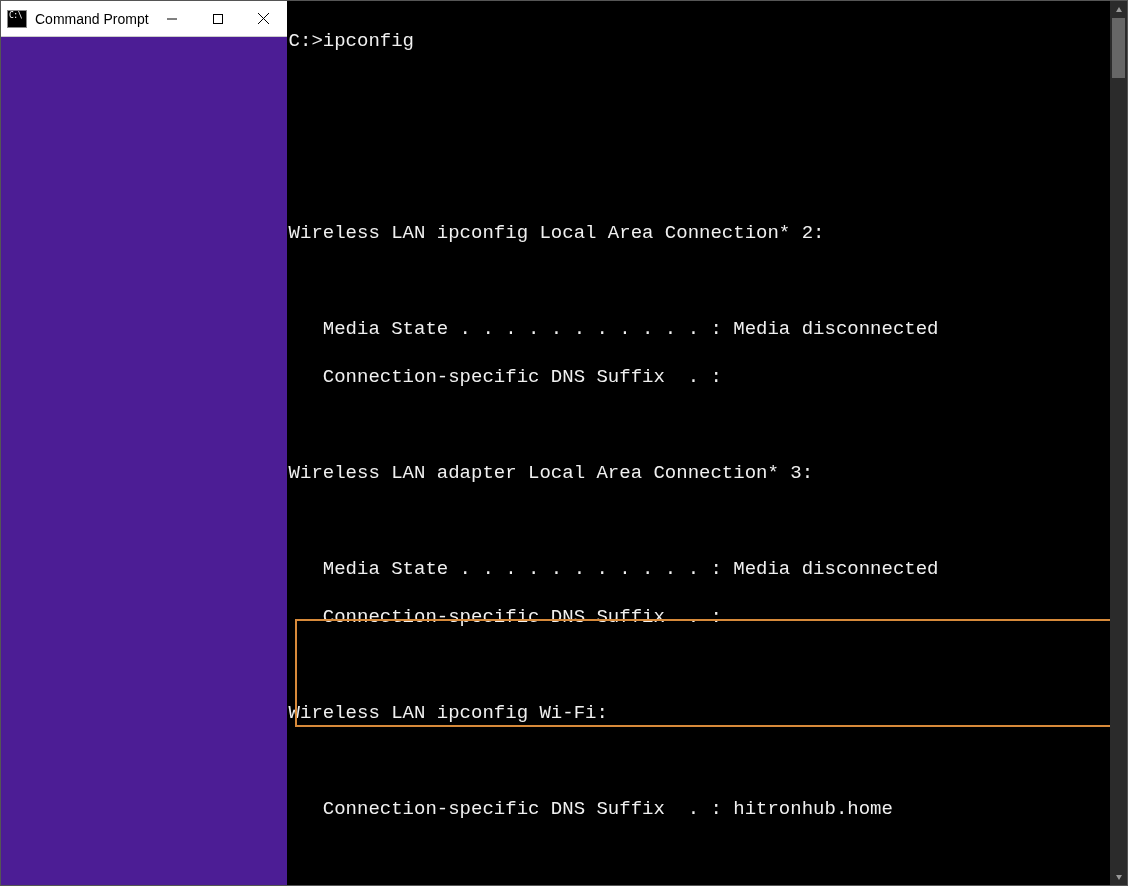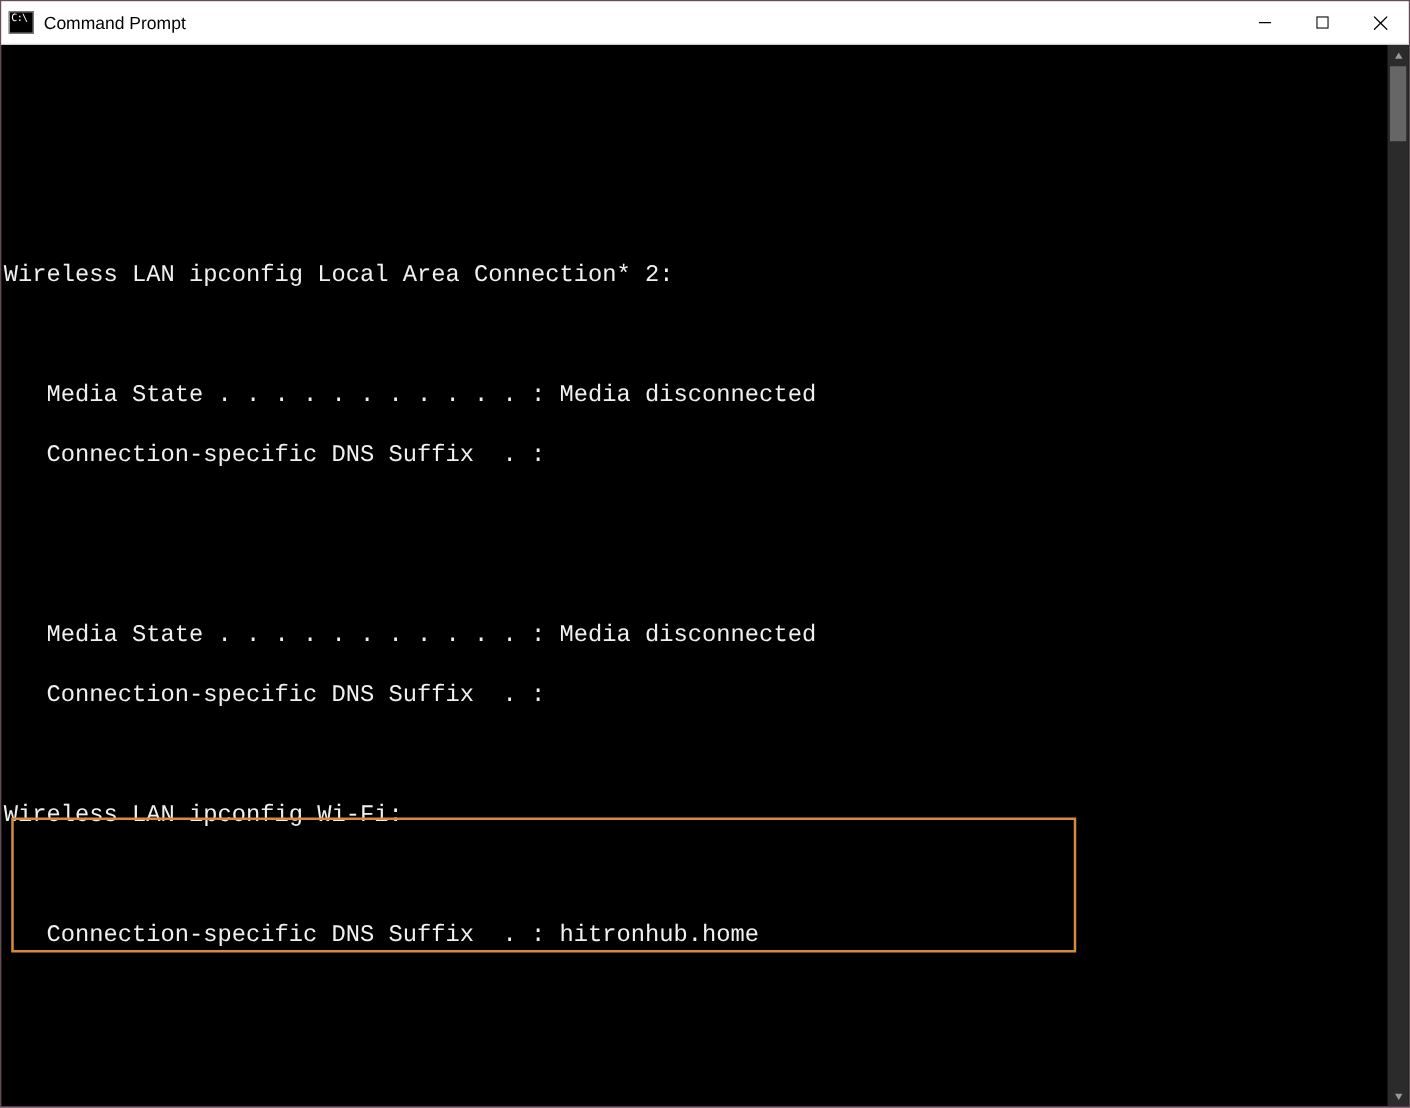--- a/index.html
+++ b/index.html
@@ -10,22 +10,22 @@
     overflow: hidden;
     font-family: "Segoe UI", Tahoma, sans-serif;
     background: #fff;
   }
   .window {
     width: 1128px;
     height: 886px;
     border: 1px solid #555;
     box-sizing: border-box;
     display: flex;
-    flex-direction: column;
-    background: #ec4899;
+    flex-direction: row;
+    background: #4c1d95;
   }
   .titlebar {
     height: 36px;
     background: #fff;
     display: flex;
     align-items: center;
     padding: 0 0 0 6px;
     border-bottom: 1px solid #ccc;
     box-sizing: border-box;
   }
@@ -142,28 +142,30 @@
     <div class="winbtn">
       <svg width="11" height="11" viewBox="0 0 11 11">
           <line x1="0" y1="0" x2="11" y2="11" stroke="#000" stroke-width="1"></line>
           <line x1="11" y1="0" x2="0" y2="11" stroke="#000" stroke-width="1"></line>
         </svg>
     </div>
   </div>
 
   <div class="client">
     <div class="terminal">
+<span class="line">C:&gt;ipconfig</span>
 <span class="line">&nbsp;</span>
 <span class="line">&nbsp;</span>
 <span class="line">&nbsp;</span>
 <span class="line">Wireless LAN ipconfig Local Area Connection* 2:</span>
 <span class="line">&nbsp;</span>
 <span class="line">   Media State . . . . . . . . . . . : Media disconnected</span>
 <span class="line">   Connection-specific DNS Suffix  . :</span>
 <span class="line">&nbsp;</span>
+<span class="line">Wireless LAN adapter Local Area Connection* 3:</span>
 <span class="line">&nbsp;</span>
 <span class="line">   Media State . . . . . . . . . . . : Media disconnected</span>
 <span class="line">   Connection-specific DNS Suffix  . :</span>
 <span class="line">&nbsp;</span>
 <span class="line">Wireless LAN ipconfig Wi-Fi:</span>
 <span class="line">&nbsp;</span>
 <span class="line">   Connection-specific DNS Suffix  . : hitronhub.home</span>
 
 
 

